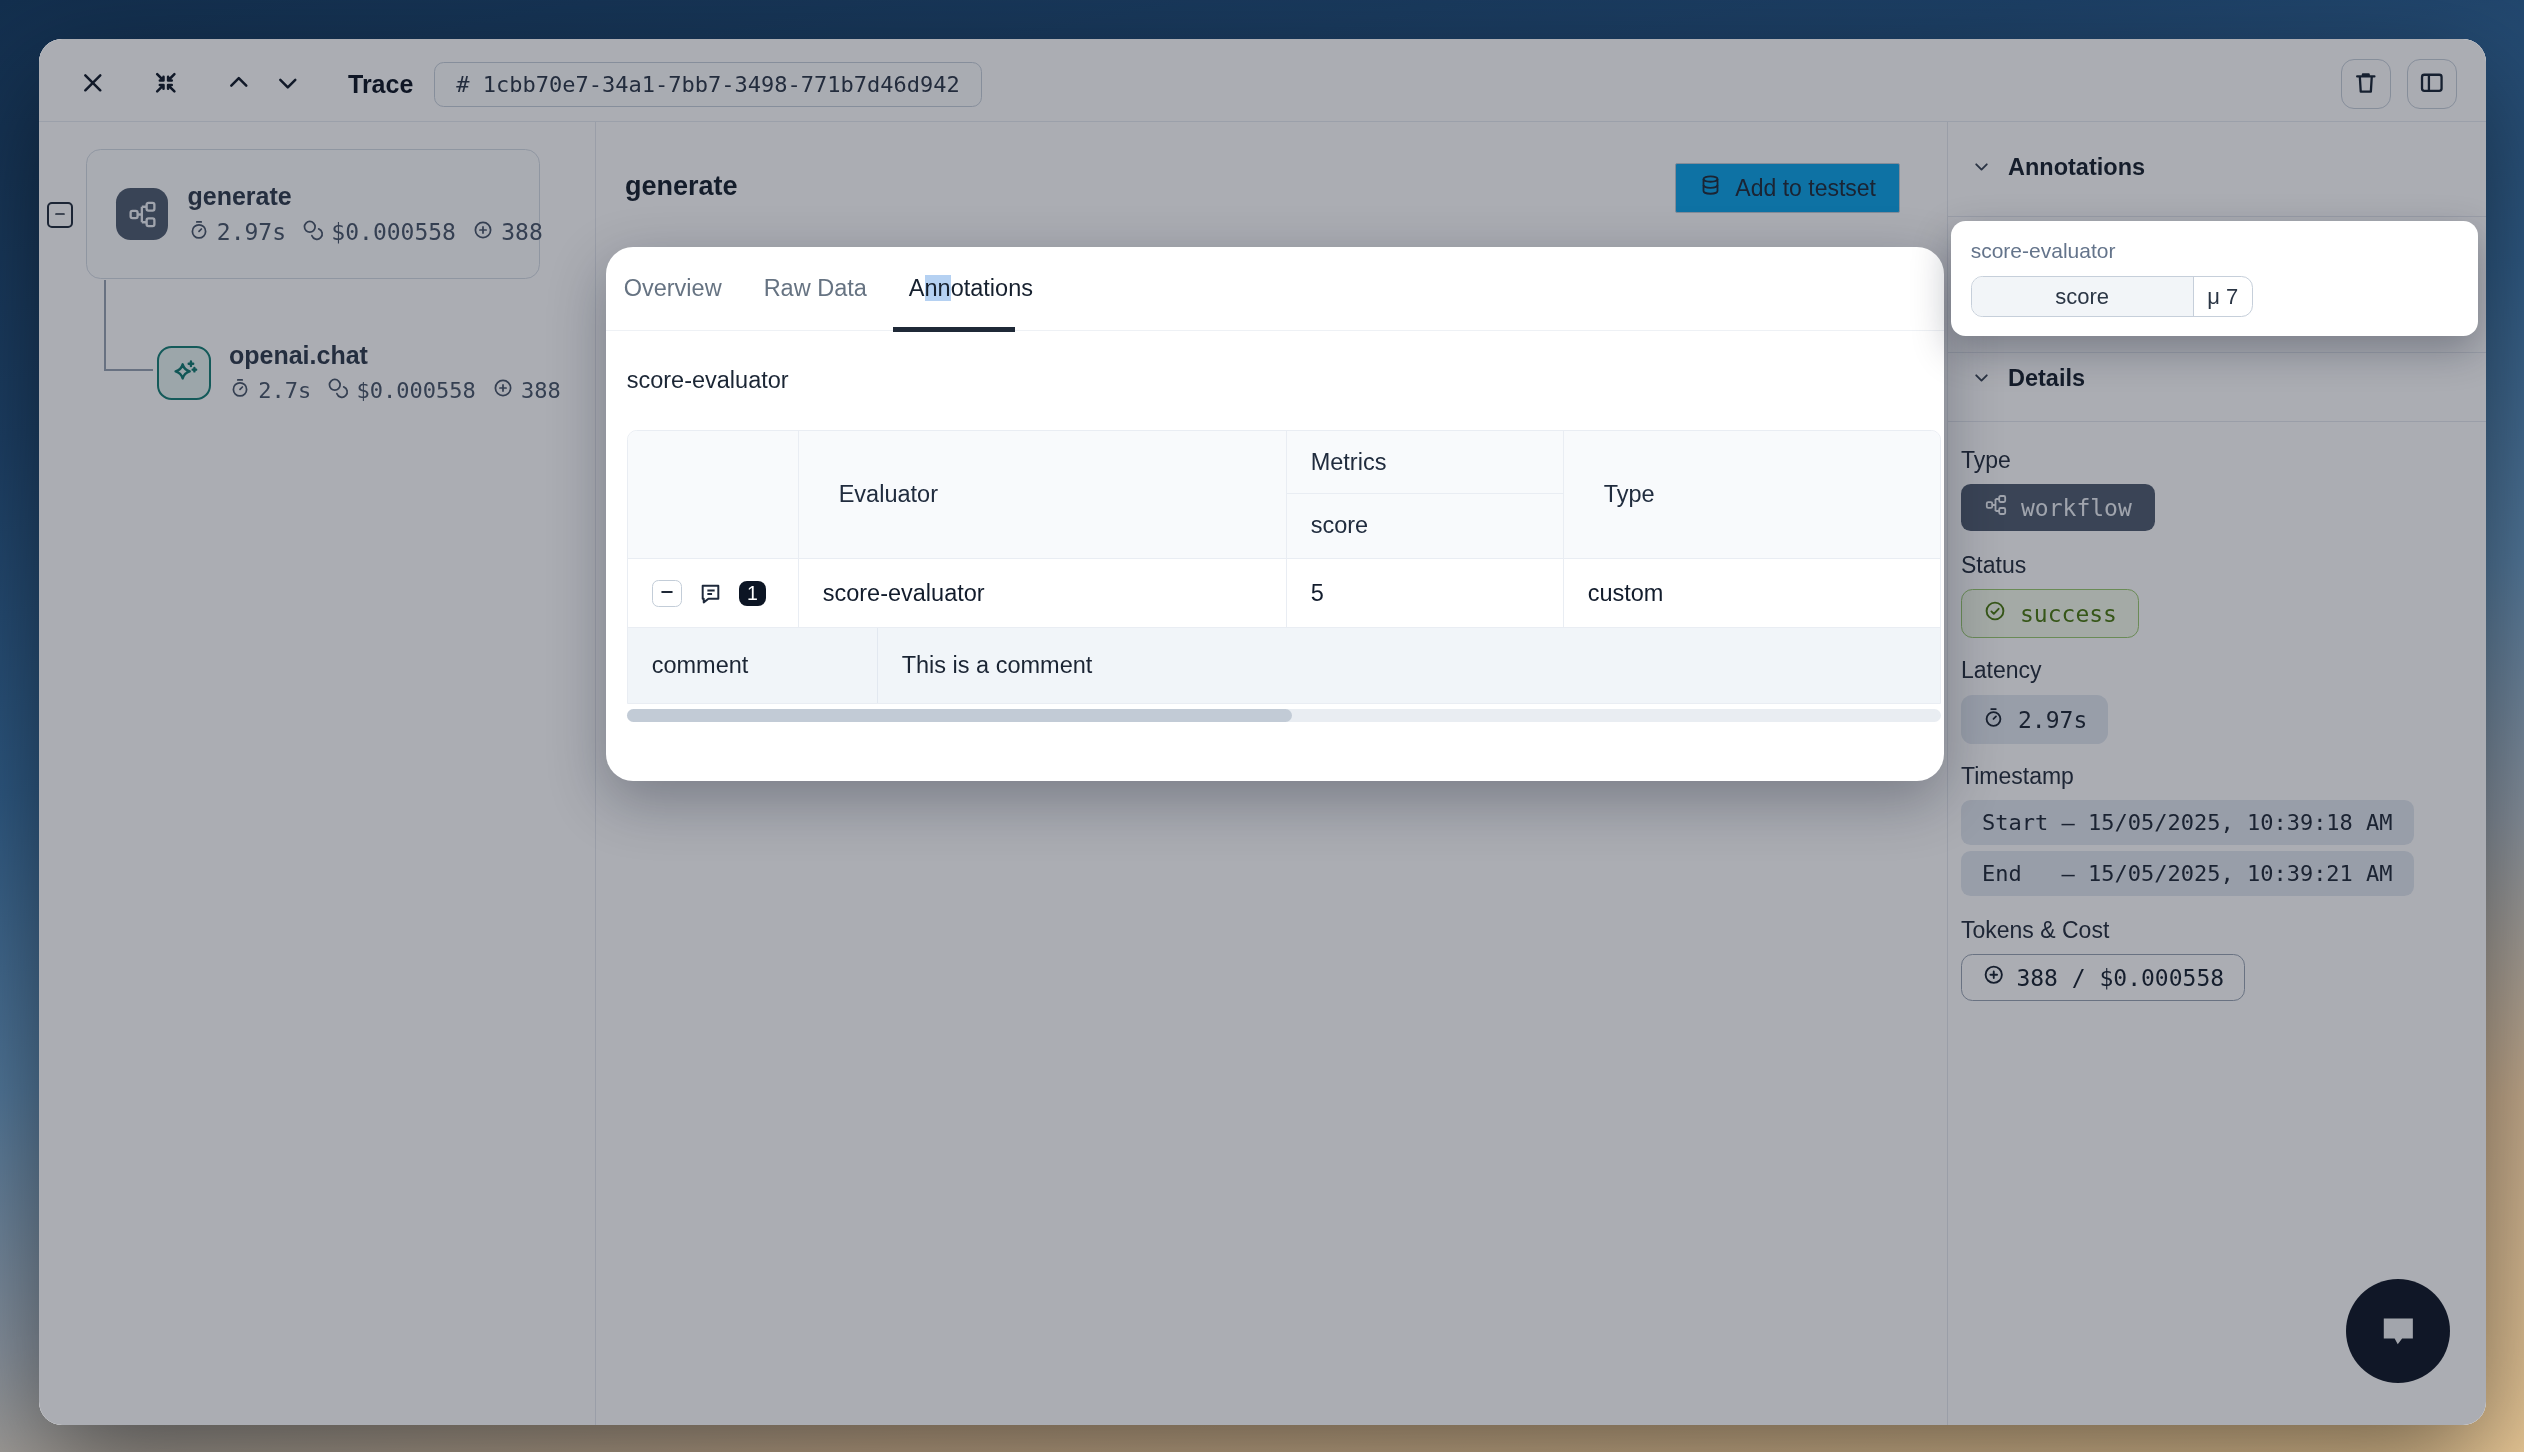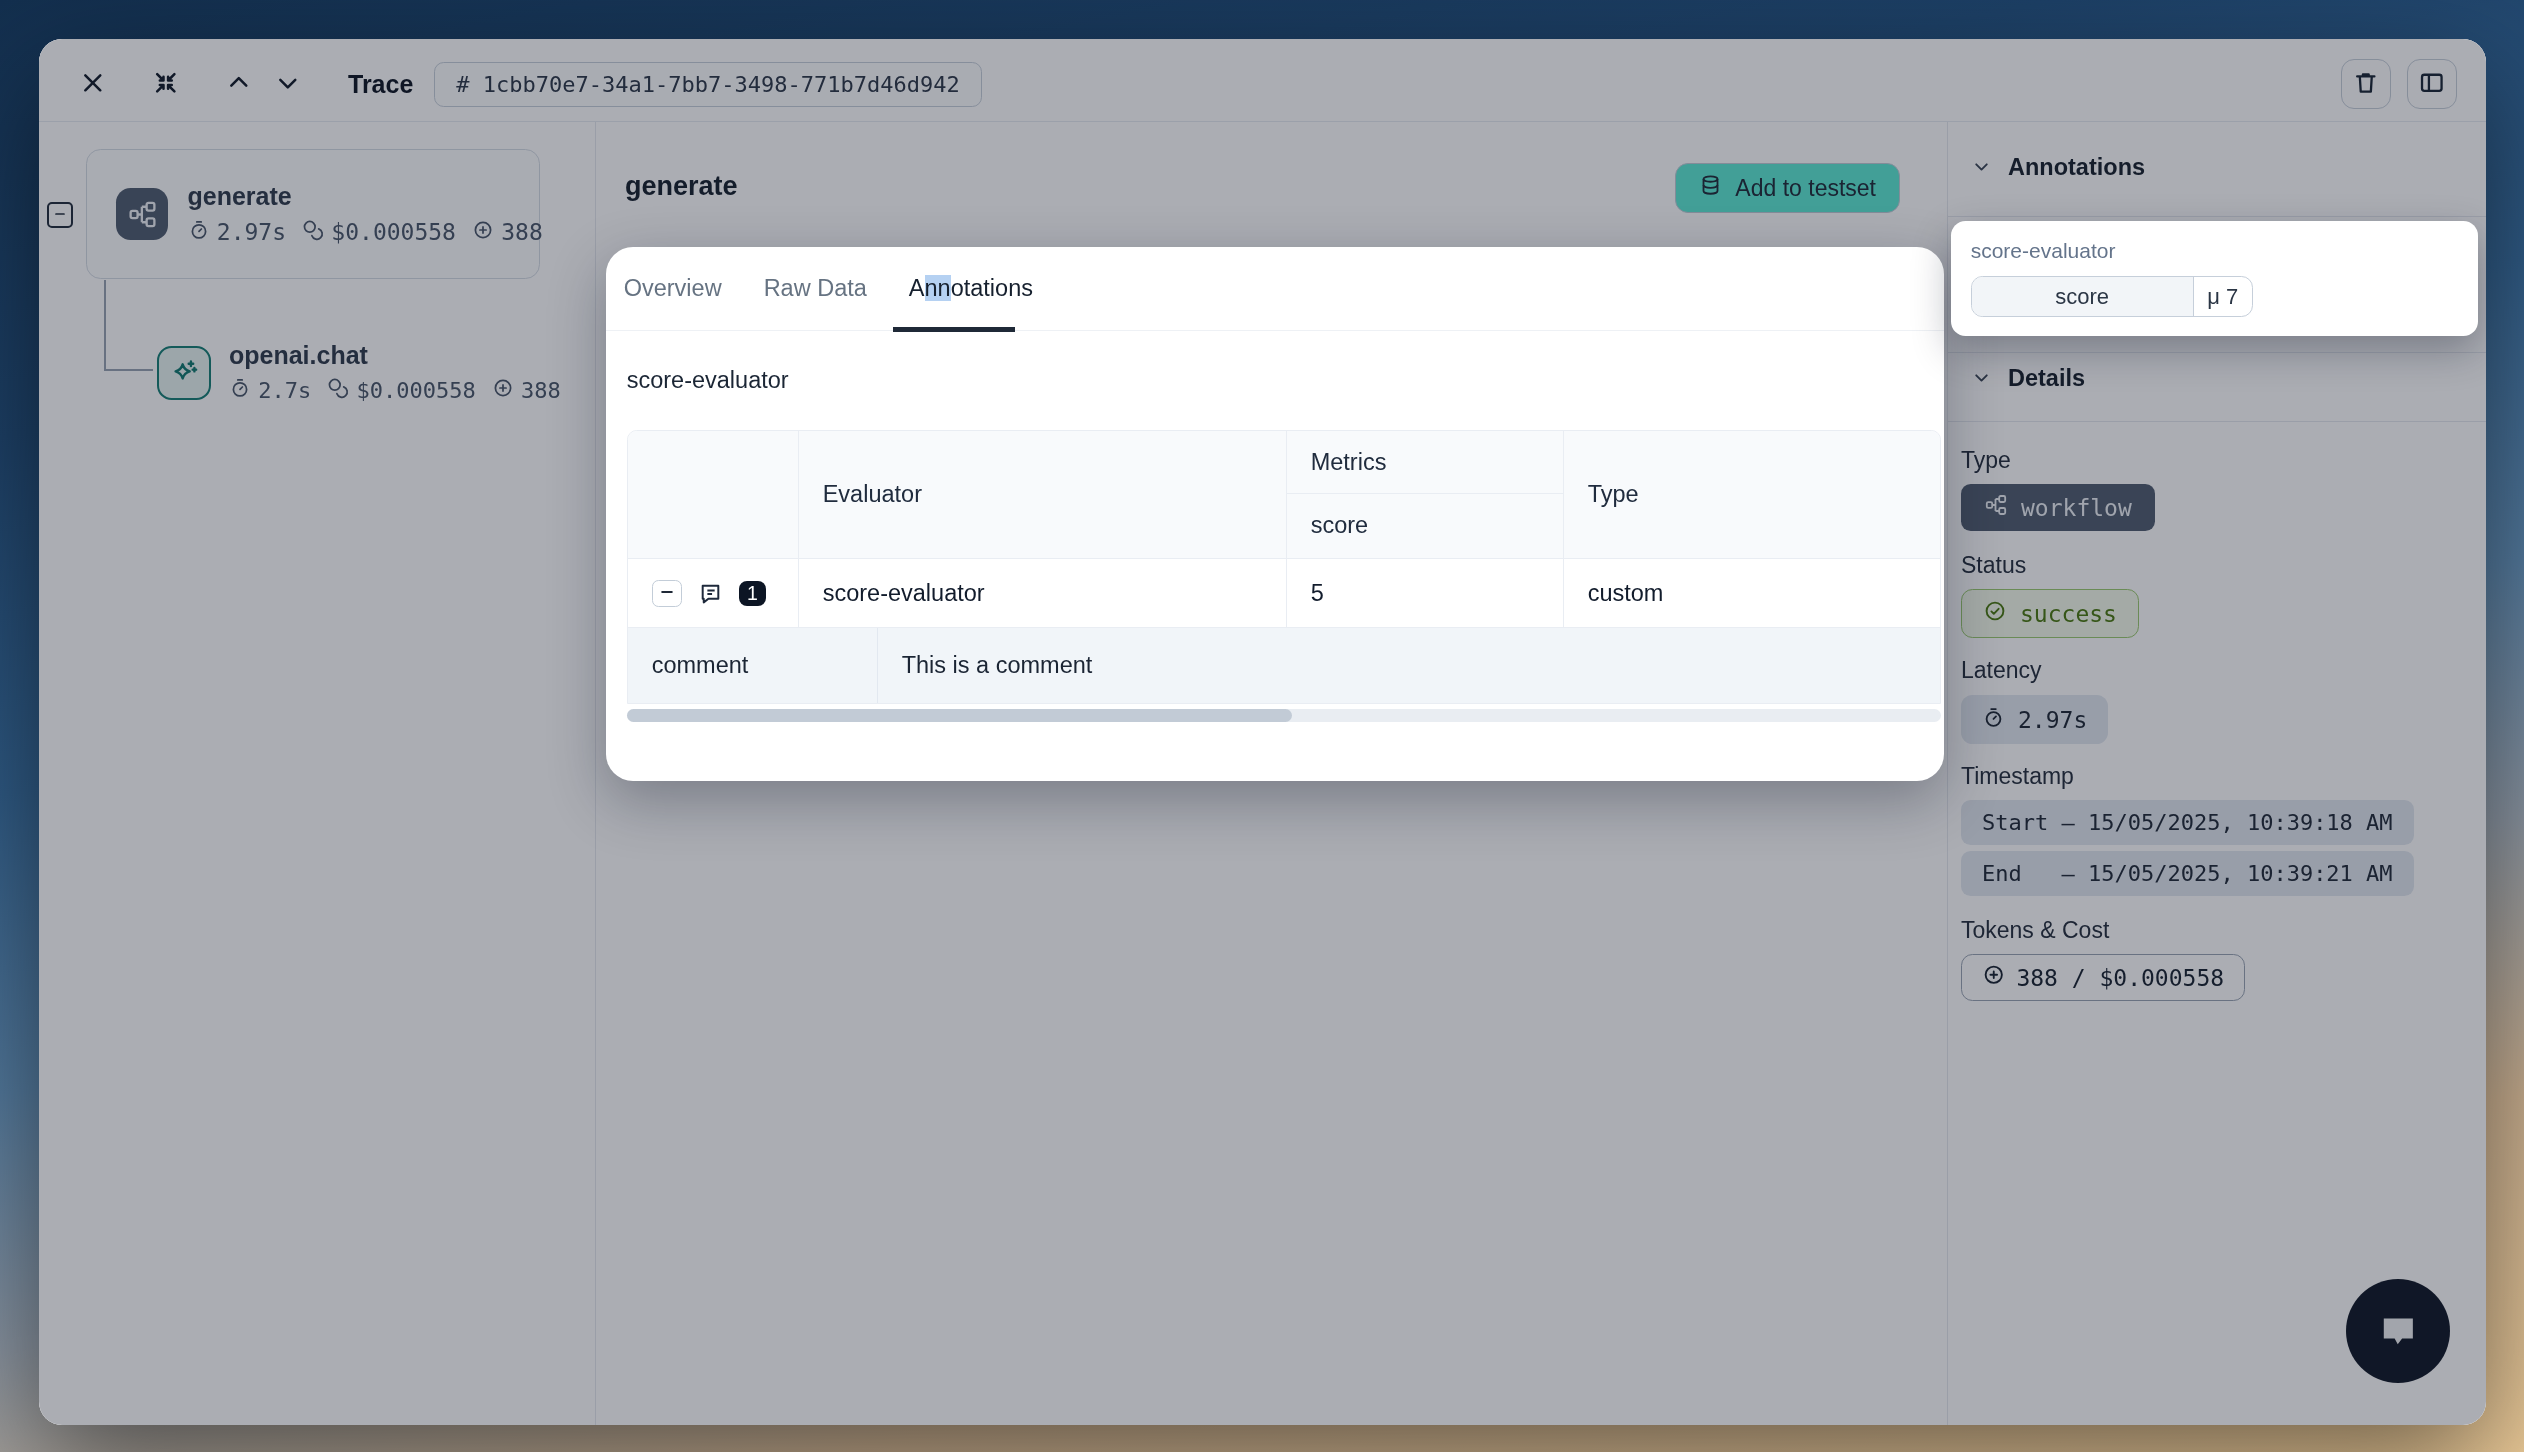--- a/index.html
+++ b/index.html
@@ -47,38 +47,38 @@
   .stat svg { width:22px; height:22px; }
   .connector-v { position:absolute; left:65px; top:158px; width:1.6px; height:89px; background:#98a4b3; }
   .connector-h { position:absolute; left:65px; top:247px; width:49px; height:1.6px; background:#98a4b3; }
   .openai-item { position:absolute; left:118px; top:219px; display:flex; align-items:center; gap:18px; cursor:pointer; }
   .ai-icon { width:54px; height:54px; border-radius:14.6px; border:2px solid #178077; background:#e9f5f2; display:flex; align-items:center; justify-content:center; color:#127a70; flex:none; }
   .ai-icon svg { width:32px; height:32px; }
 
   
   .main-area { flex:1; position:relative; background:#fff; }
   .main-title { position:absolute; left:29px; top:49px; font-size:27px; font-weight:600; color:#18222f; }
-  .add-btn { position:absolute; right:47px; top:41px; height:50px; padding:4px 23px; display:flex; align-items:center; gap:13px; border:1.6px solid #c2ccd8; border-radius:13px; background:#5eead4; font-size:23px; color:#222d3b; cursor:pointer; }
+  .add-btn { position:absolute; right:47px; top:41px; height:50px; padding:4px 23px; display:flex; align-items:center; gap:13px; border:1.6px solid #c2ccd8; border-radius:2px; background:#0ea5e9; font-size:23px; color:#222d3b; cursor:pointer; }
   .add-btn svg { width:23px; height:23px; }
 
   .spotlight-card { position:absolute; left:9.7px; top:125px; width:1338px; height:534px; background:#fff; border-radius:27px; z-index:20; box-shadow:0 19.5px 57px rgba(10,18,35,.30); }
   .tabbar { height:84px; border-bottom:1.6px solid #eef1f5; display:flex; align-items:center; position:relative; }
   .tab { font-size:23.5px; color:#667382; cursor:pointer; }
   .tab.t1 { margin-left:18px; }
   .tab.t2 { margin-left:42px; }
   .tab.t3 { margin-left:42px; color:#16202e; font-weight:500; }
   .tab .hl { background:#b5d1f2; }
   .tab-underline { position:absolute; left:287px; bottom:-1.6px; width:122px; height:4.9px; background:#1f2937; }
 
   .tab-content { padding:36px 21px 0 21px; }
   .section-title { font-size:23.5px; color:#1b2635; }
   .eval-table { margin-top:36px; width:1314px; border:1.6px solid #e9edf3; border-radius:9.7px 9.7px 0 0; overflow:hidden; }
   .tgrid { display:grid; grid-template-columns:170px 488px 277px 374px; }
   .thead { background:#f8fafc; color:#202c3e; font-size:23.5px; font-weight:500; }
-  .th { height:127px; display:flex; align-items:center; padding-left:24px; }
+  .th { height:127px; display:flex; align-items:center; padding-left:40px; }
   .th.bl, .td.bl { border-left:1.6px solid #e9edf3; }
   .metrics-col { display:flex; flex-direction:column; border-left:1.6px solid #e9edf3; }
   .metrics-col > div { height:63px; display:flex; align-items:center; padding-left:24px; }
   .metrics-col > div:first-child { border-bottom:1.6px solid #e9edf3; }
   .trow { border-top:1.6px solid #e9edf3; background:#fff; font-size:23.5px; color:#121c2c; }
   .td { height:68px; display:flex; align-items:center; padding-left:24px; }
   .row-tools { gap:16px; }
   .minus-btn { width:30px; height:27px; border:1.6px solid #c3cdd8; border-radius:6.5px; background:#fff; display:flex; align-items:center; justify-content:center; color:#1f2937; cursor:pointer; }
   .minus-btn svg { width:18px; height:18px; }
   .comment-ic { width:25px; height:25px; color:#1e293b; }

